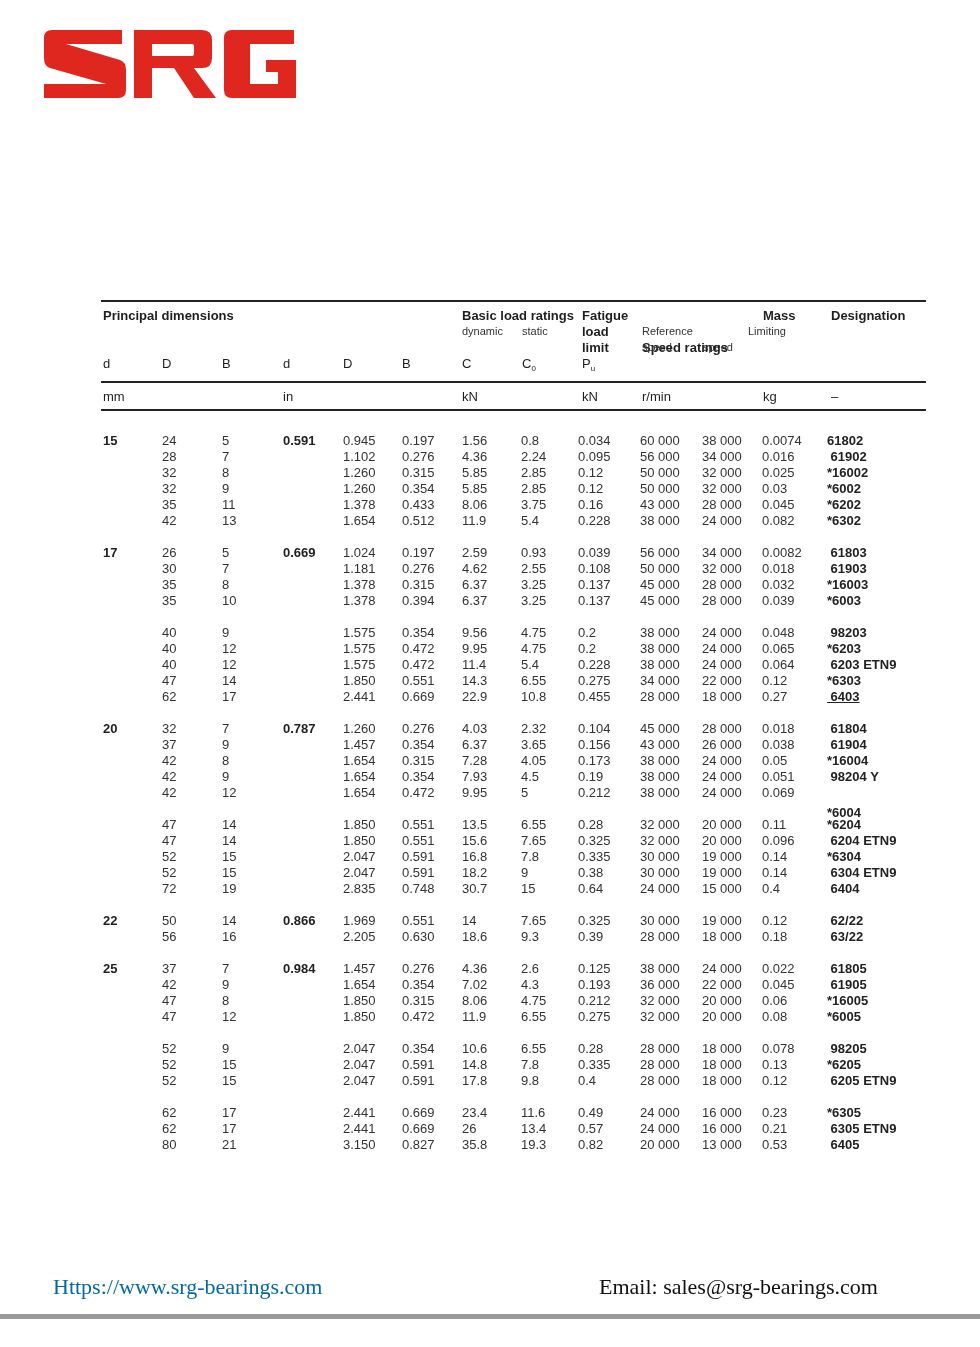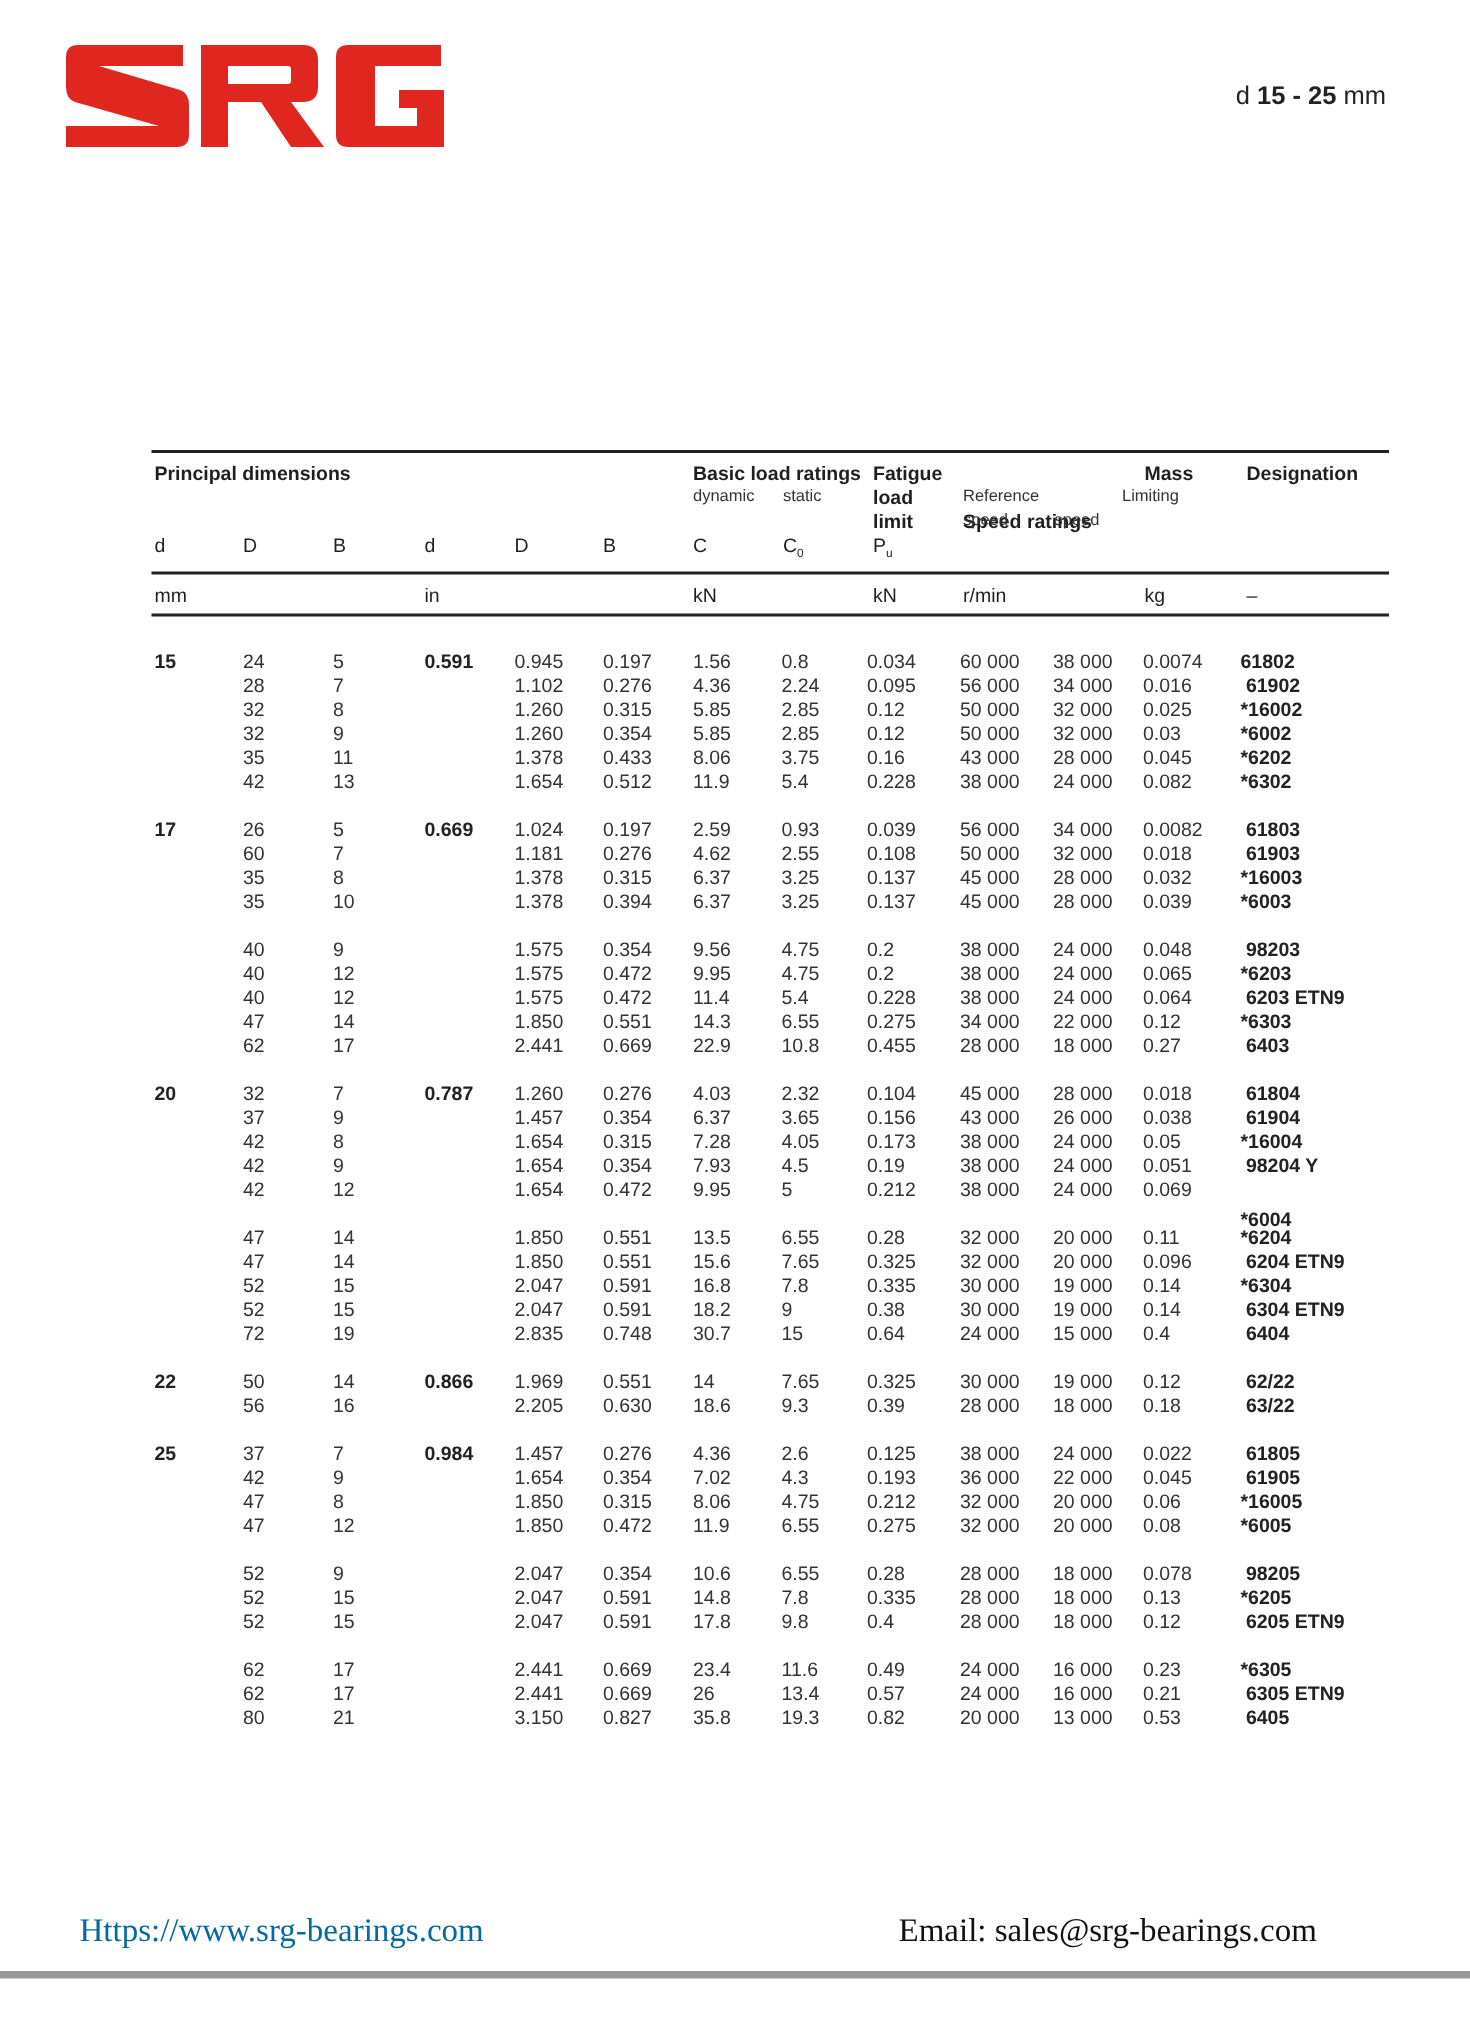--- a/index.html
+++ b/index.html
@@ -51,21 +51,20 @@
     <path d="M8 0 H78 V14 H22 L76 30 Q82 32 82 40 V60 Q82 68 74 68 H0 V54 H62 L6 38 Q0 36 0 28 V8 Q0 0 8 0 Z"></path>
 
     <path d="M90 0 H158 Q168 0 168 10 V28 Q168 38 158 38 H150 L172 68 H150 L130 38 H108 V68 H90 Z M108 14 V26 H148 Q150 26 150 24 V16 Q150 14 148 14 Z"></path>
 
     <path d="M188 0 H250 V14 H206 V54 H234 V42 H222 V30 H252 V68 H188 Q180 68 180 60 V8 Q180 0 188 0 Z"></path>
   </g>
   <text x="0" y="0" fill="none" font-size="1">SRG</text>
 </svg>
 
 <div class="title-block">
-  <div class="t2"><span>d </span><b>15 - 25</b><span> mm</span></div>
 </div>
 
 <div class="table-wrap">
   <div class="rule-top"></div>
 
   <div class="h hb" style="left:2px; top:8px;">Principal dimensions</div>
   <div class="h hb" style="left:361px; top:8px;">Basic load ratings</div>
   <div class="h hs" style="left:361px; top:25px;">dynamic</div>
   <div class="h hs" style="left:421px; top:25px;">static</div>
   <div class="h hb" style="left:481px; top:8px;">Fatigue</div>
@@ -202,21 +201,21 @@
         <span class="c-C">2.59</span>
         <span class="c-C0">0.93</span>
         <span class="c-Pu">0.039</span>
         <span class="c-ref">56 000</span>
         <span class="c-lim">34 000</span>
         <span class="c-mass">0.0082</span>
         <span class="c-des" style="white-space: pre;"> 61803</span>
       </div>
       <div class="row">
         <span class="c-d"></span>
-        <span class="c-D">60</span>
+        <span class="c-D">30</span>
         <span class="c-B">7</span>
         <span class="c-din"></span>
         <span class="c-Din">1.181</span>
         <span class="c-Bin">0.276</span>
         <span class="c-C">4.62</span>
         <span class="c-C0">2.55</span>
         <span class="c-Pu">0.108</span>
         <span class="c-ref">50 000</span>
         <span class="c-lim">32 000</span>
         <span class="c-mass">0.018</span>
@@ -318,21 +317,21 @@
         <span class="c-B">17</span>
         <span class="c-din"></span>
         <span class="c-Din">2.441</span>
         <span class="c-Bin">0.669</span>
         <span class="c-C">22.9</span>
         <span class="c-C0">10.8</span>
         <span class="c-Pu">0.455</span>
         <span class="c-ref">28 000</span>
         <span class="c-lim">18 000</span>
         <span class="c-mass">0.27</span>
-        <span class="c-des" style="white-space: pre;"> 6403</span>
+        <span class="c-des" style="white-space: pre; text-decoration: underline;"> 6403</span>
       </div>
       <div class="row gap">
         <span class="c-d">20</span>
         <span class="c-D">32</span>
         <span class="c-B">7</span>
         <span class="c-din">0.787</span>
         <span class="c-Din">1.260</span>
         <span class="c-Bin">0.276</span>
         <span class="c-C">4.03</span>
         <span class="c-C0">2.32</span>

